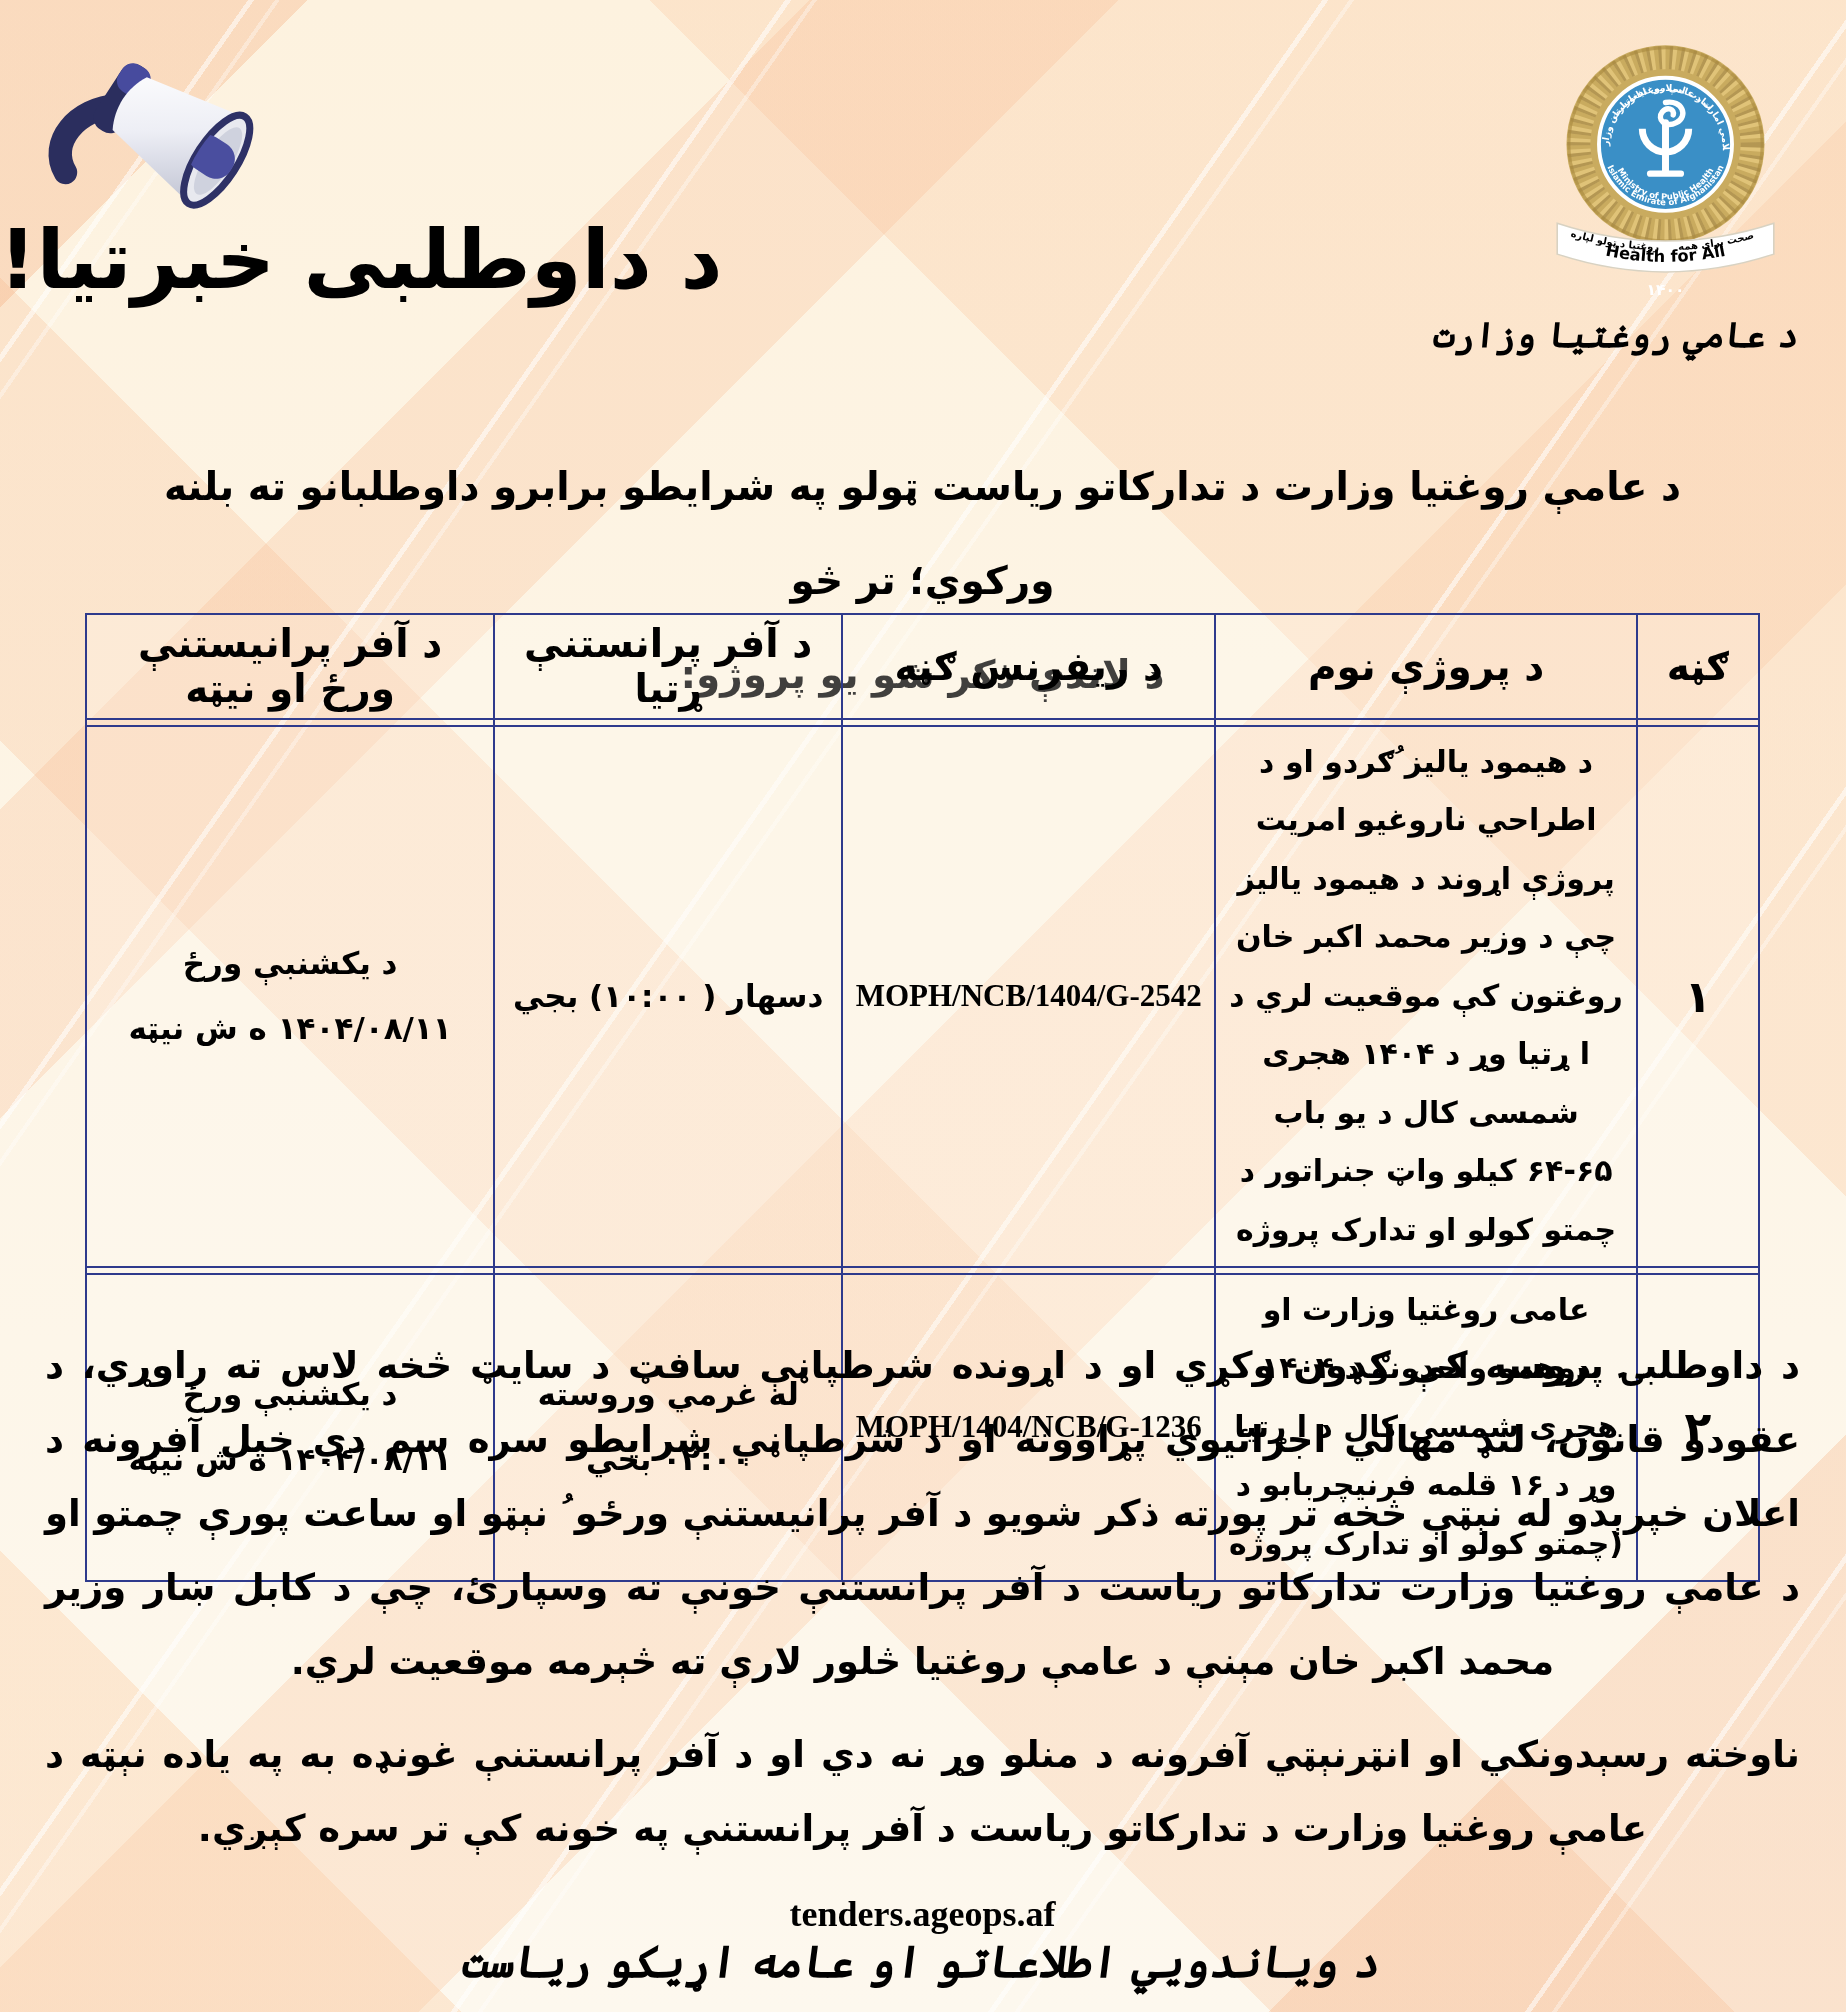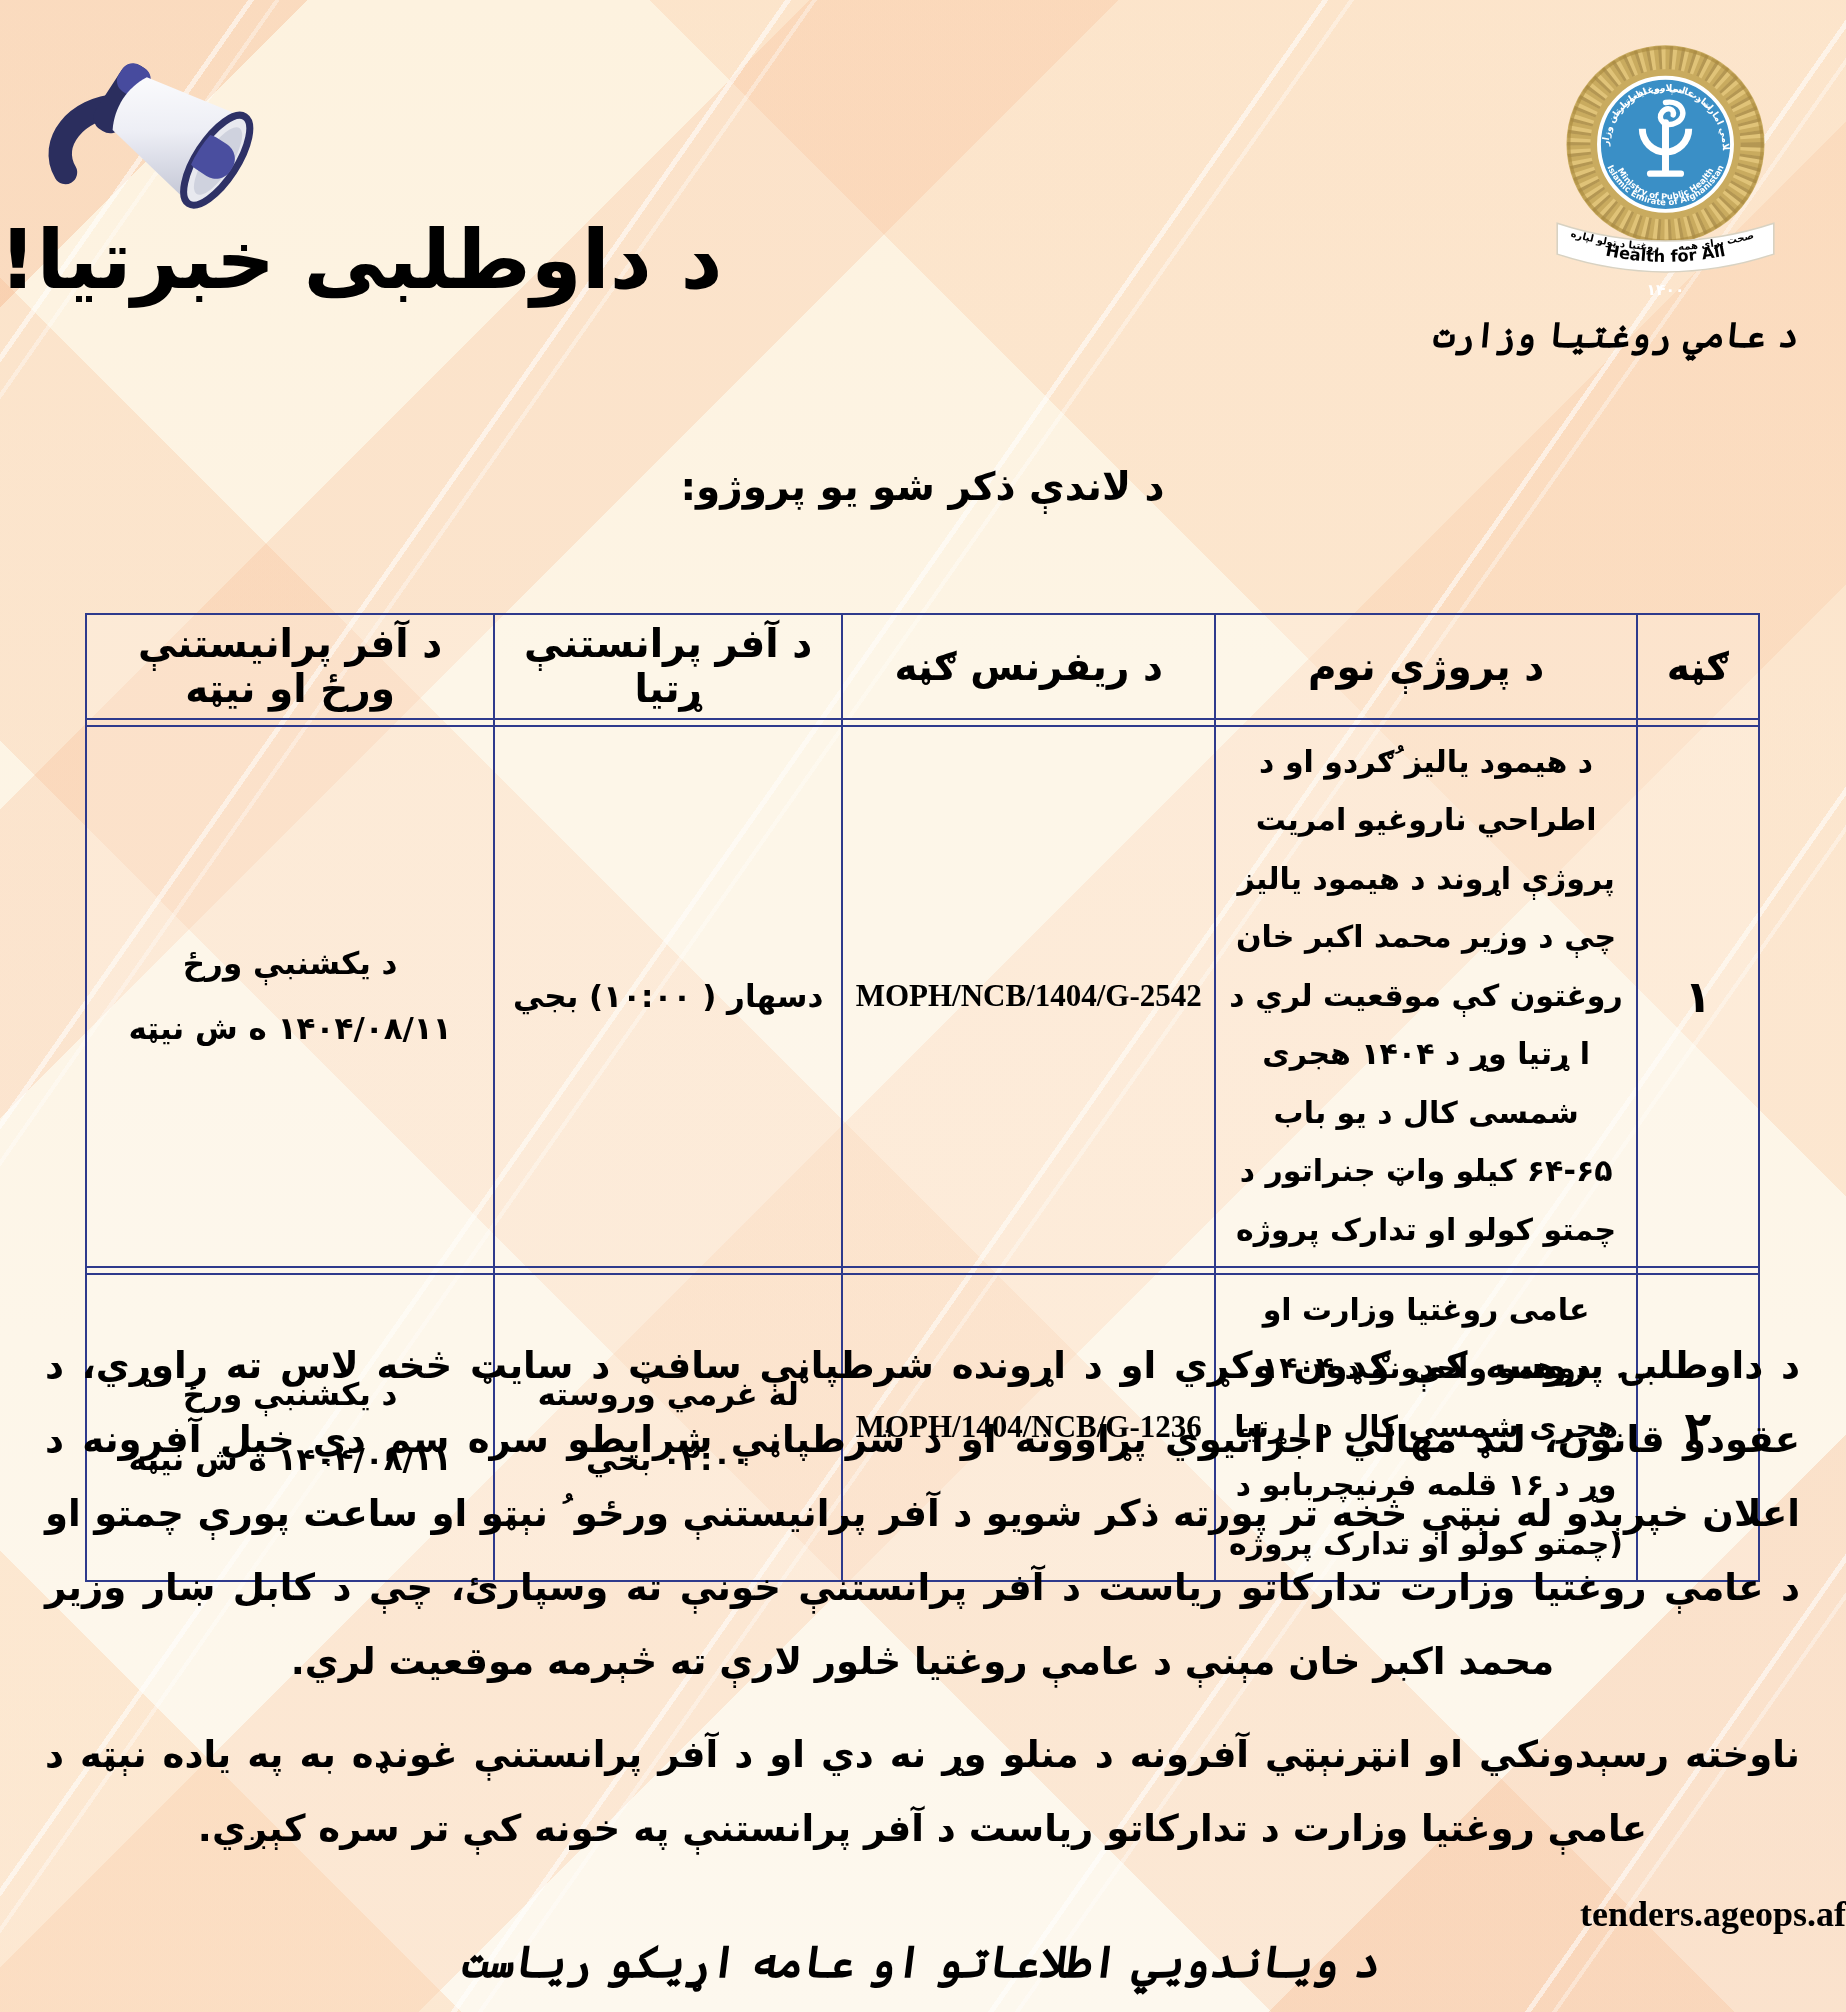--- a/index.html
+++ b/index.html
@@ -58,21 +58,21 @@
   tr.row-2 td { height:259px; }
 
   
   .para {
     left:46px; right:46px; font-size:37px; font-weight:bold; line-height:74px;
     text-align:justify; text-align-last:center;
   }
   .para1 { top:1329px; }
   .para2 { top:1718px; }
   .url-line {
-    left:0; right:0; top:1893px; text-align:right; direction:ltr;
+    left:0; right:0; top:1893px; text-align:center; direction:ltr;
     font-family:"Liberation Serif", serif; font-weight:bold; font-size:36px;
   }
   .signature {
     left:0; right:0; top:1936px; text-align:center;
     font-family:"DejaVu Serif", serif; font-weight:bold; font-size:44px;
     transform:skewX(-8deg); letter-spacing:1.6px;
   }
 </style>
 </head>
 <body>
@@ -149,20 +149,21 @@
         <textPath href="#bannerTxt" startOffset="50%" text-anchor="middle">Health for All</textPath>
       </text>
       <text x="170" y="345" font-size="20" fill="#ffffff" font-weight="bold" text-anchor="middle">۱۴۰۰</text>
     </svg>
     <div class="logo-calligraphy">د عامي روغتیا وزارت</div>
   </div>
 
   <div class="abs page-title">د داوطلبی خبرتیا!</div>
 
   <div class="abs intro">
+    <div>د عامې روغتیا وزارت د تدارکاتو ریاست ټولو په شرایطو برابرو داوطلبانو ته بلنه ورکوي؛ تر څو</div>
     <div>د لاندې ذکر شو یو پروژو:</div>
   </div>
 
   <div class="abs tender-table-wrap">
     <table class="tender">
       <colgroup>
         <col style="width:7.3%">
           <col style="width:25.2%">
           <col style="width:22.3%">
           <col style="width:20.8%">

